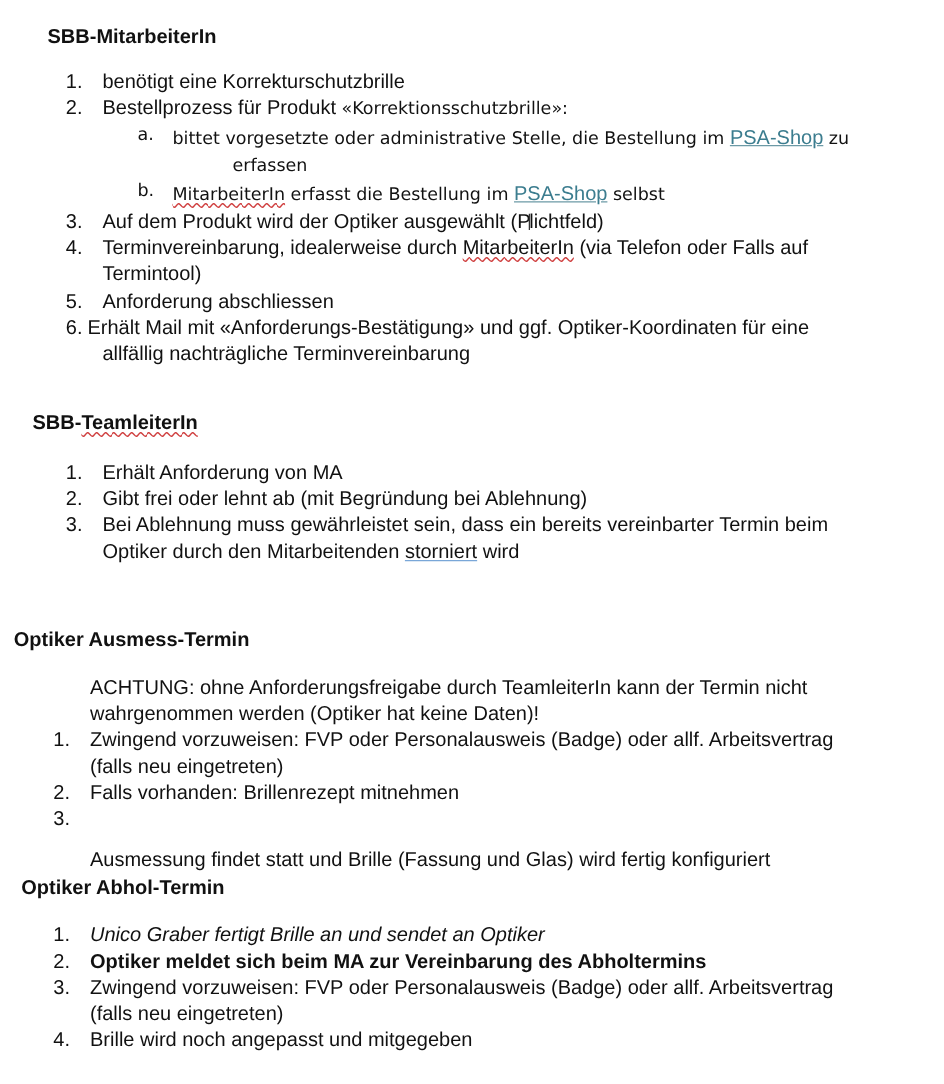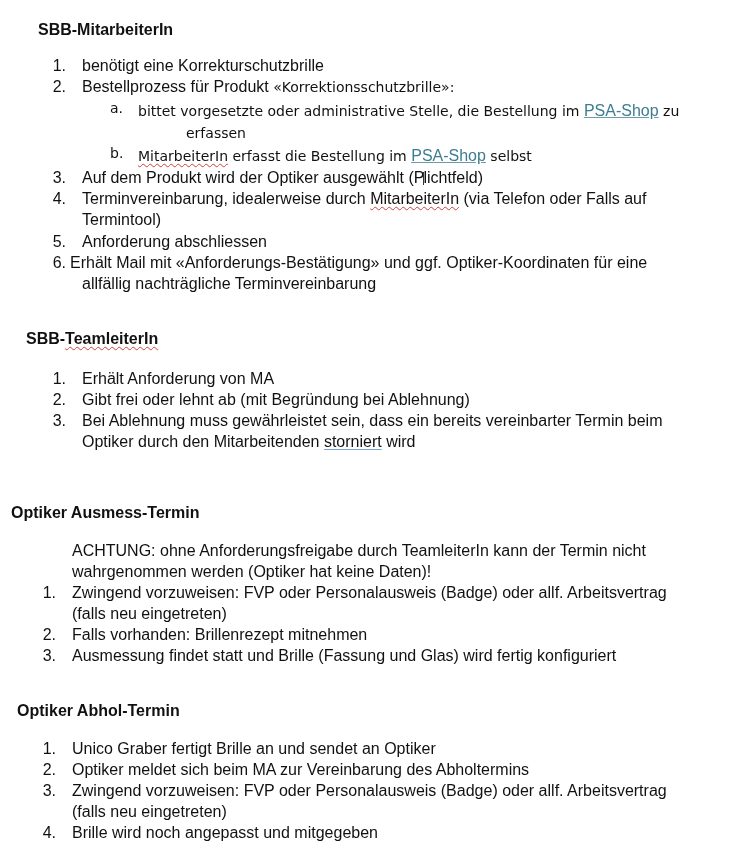--- a/index.html
+++ b/index.html
@@ -67,28 +67,28 @@
 <div class="line" style="left:72px; top:561px;">wahrgenommen werden (Optiker hat keine Daten)!</div>
 
 <div class="num" style="left:30px; width:26px; top:582px;">1.</div>
 <div class="line" style="left:72px; top:582px;">Zwingend vorzuweisen: FVP oder Personalausweis (Badge) oder allf. Arbeitsvertrag</div>
 <div class="line" style="left:72px; top:603px;">(falls neu eingetreten)</div>
 
 <div class="num" style="left:30px; width:26px; top:624px;">2.</div>
 <div class="line" style="left:72px; top:624px;">Falls vorhanden: Brillenrezept mitnehmen</div>
 
 <div class="num" style="left:30px; width:26px; top:645px;">3.</div>
-<div class="line" style="left:72px; top:645px;text-align:right;">Ausmessung findet statt und Brille (Fassung und Glas) wird fertig konfiguriert</div>
+<div class="line" style="left:72px; top:678px;text-align:right;">Ausmessung findet statt und Brille (Fassung und Glas) wird fertig konfiguriert</div>
 
 <div class="h" style="left:17px; top:701px;">Optiker Abhol-Termin</div>
 
 <div class="num" style="left:30px; width:26px; top:738px;">1.</div>
-<div class="line" style="left:72px; top:738px;">Unico Graber fertigt Brille an und sendet an Optiker</div>
+<div class="line" style="left:72px; top:738px;font-style:italic;">Unico Graber fertigt Brille an und sendet an Optiker</div>
 
 <div class="num" style="left:30px; width:26px; top:759px;">2.</div>
-<div class="line" style="left:72px; top:759px;">Optiker meldet sich beim MA zur Vereinbarung des Abholtermins</div>
+<div class="line" style="left:72px; top:759px;font-weight:bold;">Optiker meldet sich beim MA zur Vereinbarung des Abholtermins</div>
 
 <div class="num" style="left:30px; width:26px; top:780px;">3.</div>
 <div class="line" style="left:72px; top:780px;">Zwingend vorzuweisen: FVP oder Personalausweis (Badge) oder allf. Arbeitsvertrag</div>
 <div class="line" style="left:72px; top:801px;">(falls neu eingetreten)</div>
 
 <div class="num" style="left:30px; width:26px; top:822px;">4.</div>
 <div class="line" style="left:72px; top:822px;">Brille wird noch angepasst und mitgegeben</div>
 
 </body></html>

